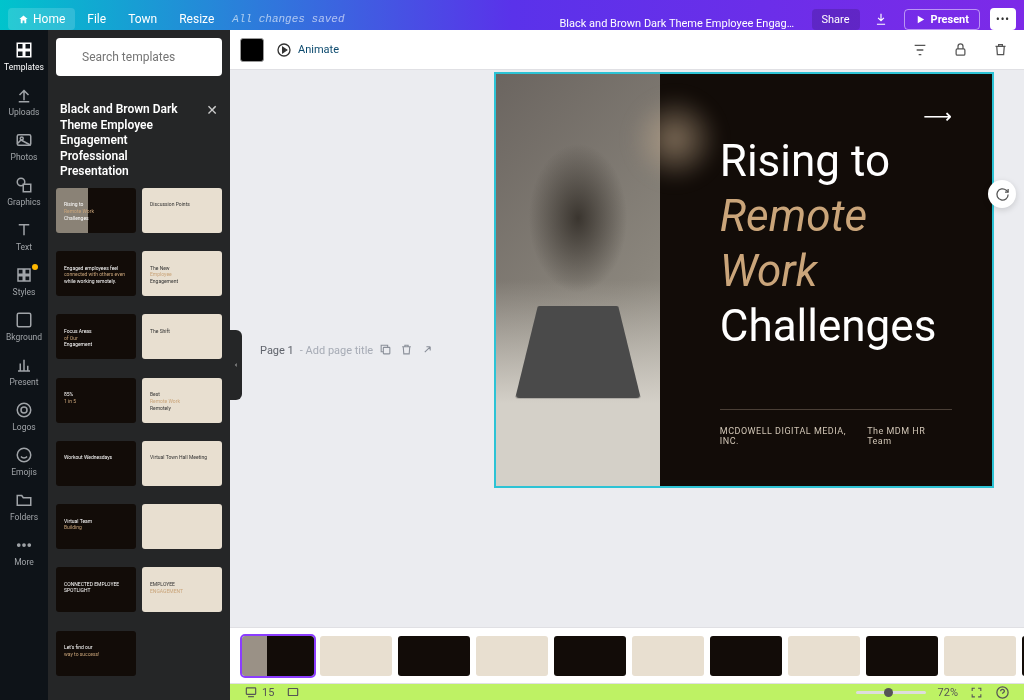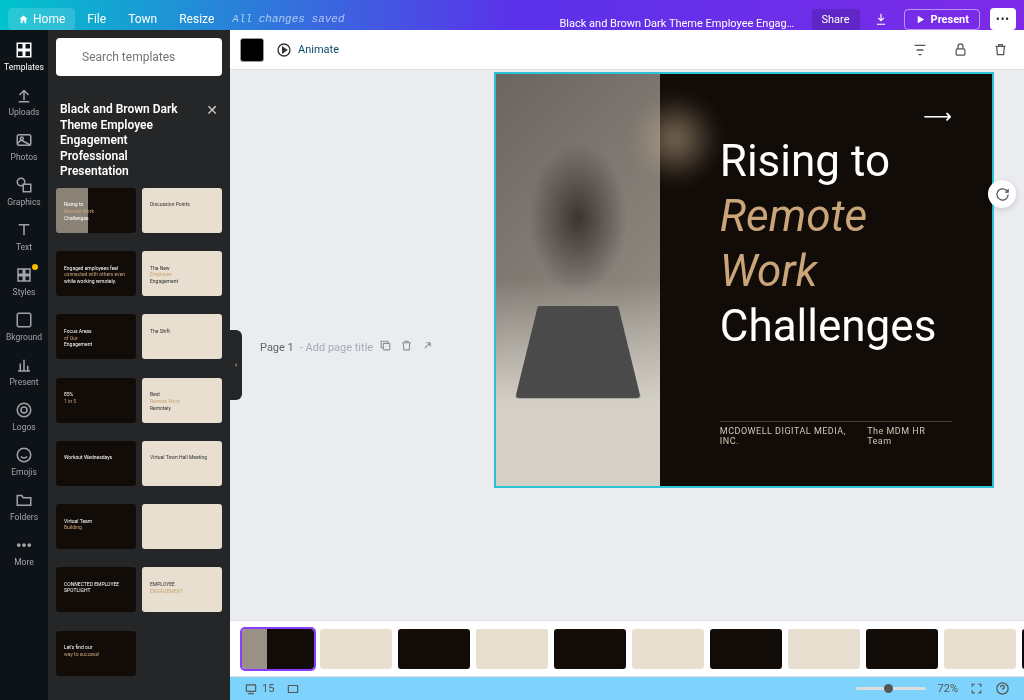--- a/index.html
+++ b/index.html
@@ -62,35 +62,35 @@
 .canvas-scroll { flex: 1; overflow: auto; display: flex; justify-content: center; padding: 0 30px 20px; }
 .slide { width: 740px; height: 416px; background: #120c08; border: 2px solid #2cc3d5; display: flex; position: relative; margin-top: 2px; }
 .slide-img { width: 33%; background: linear-gradient(135deg, #6b6560 0%, #8a857c 60%, #a8a49a 100%); position: relative; overflow: hidden; }
 .person-shape { position: absolute; width: 100%; height: 100%; background: radial-gradient(ellipse 50% 30% at 50% 35%, #3a352f 0%, transparent 60%), linear-gradient(180deg, transparent 50%, #d4d0c8 80%); }
 .laptop-shape { position: absolute; bottom: 20%; left: 20%; width: 60%; height: 30%; background: #4a4a4a; transform: perspective(200px) rotateX(45deg); border-radius: 3px; }
 .slide-content { flex: 1; padding: 60px 40px 40px 60px; position: relative; display: flex; flex-direction: column; }
 .blur-circle { position: absolute; top: 20px; left: -30px; width: 90px; height: 90px; background: radial-gradient(circle, rgba(201,175,144,0.6) 0%, transparent 70%); border-radius: 50%; filter: blur(8px); }
 .slide-arrow { position: absolute; top: 30px; right: 40px; color: white; font-size: 20px; }
 .slide-h1 { font-size: 44px; font-weight: 400; color: white; line-height: 1.25; }
 .slide-h1 .accent { color: #caa57a; font-style: italic; }
-.slide-footer { margin-top: auto; padding-top: 4px; border-top: 1px solid #4a3f36; display: flex; justify-content: flex-start; font-size: 9px; color: #d0c5b5; letter-spacing: 0.5px; }
+.slide-footer { margin-top: auto; padding-top: 16px; border-top: 1px solid #4a3f36; display: flex; justify-content: flex-start; font-size: 9px; color: #d0c5b5; letter-spacing: 0.5px; }
 
 
 .fab { position: absolute; top: 110px; right: 8px; width: 28px; height: 28px; background: white; border-radius: 50%; box-shadow: 0 2px 6px rgba(0,0,0,0.15); display: flex; align-items: center; justify-content: center; cursor: pointer; color: #555; }
 
 
 .strip { height: 56px; background: white; border-top: 1px solid #e0e0e4; display: flex; align-items: center; padding: 6px 12px; gap: 6px; overflow-x: auto; margin-left: 230px; }
 .strip-thumb { height: 40px; width: 72px; border-radius: 3px; flex-shrink: 0; cursor: pointer; }
 .strip-thumb.sel { outline: 2px solid #8b3dff; }
 .strip-thumb.dark { background: #120c08; }
 .strip-thumb.light { background: #e8dfd0; }
 .strip-thumb.split { background: linear-gradient(90deg, #9a9186 0%, #9a9186 35%, #120c08 35%); }
 
 
-.status { height: 24px; background: #7dd3fc; border-top: 1px solid #e0e0e4; display: flex; align-items: center; padding: 0 14px; gap: 12px; font-size: 11px; color: #555; margin-left: 230px; }
+.status { height: 17px; background: #bef264; border-top: 1px solid #e0e0e4; display: flex; align-items: center; padding: 0 14px; gap: 12px; font-size: 11px; color: #555; margin-left: 230px; }
 .status-spacer { flex: 1; }
 .zoom-slider { width: 70px; height: 3px; background: #ddd; border-radius: 2px; position: relative; cursor: pointer; }
 .zoom-slider::after { content: ''; position: absolute; left: 40%; top: -3px; width: 9px; height: 9px; background: #555; border-radius: 50%; }
 .status-icon { cursor: pointer; display: flex; align-items: center; }
 
 
 .left-stack { position: absolute; top: 30px; left: 0; bottom: 0; display: flex; z-index: 5; }
 </style>
 </head>
 <body>

